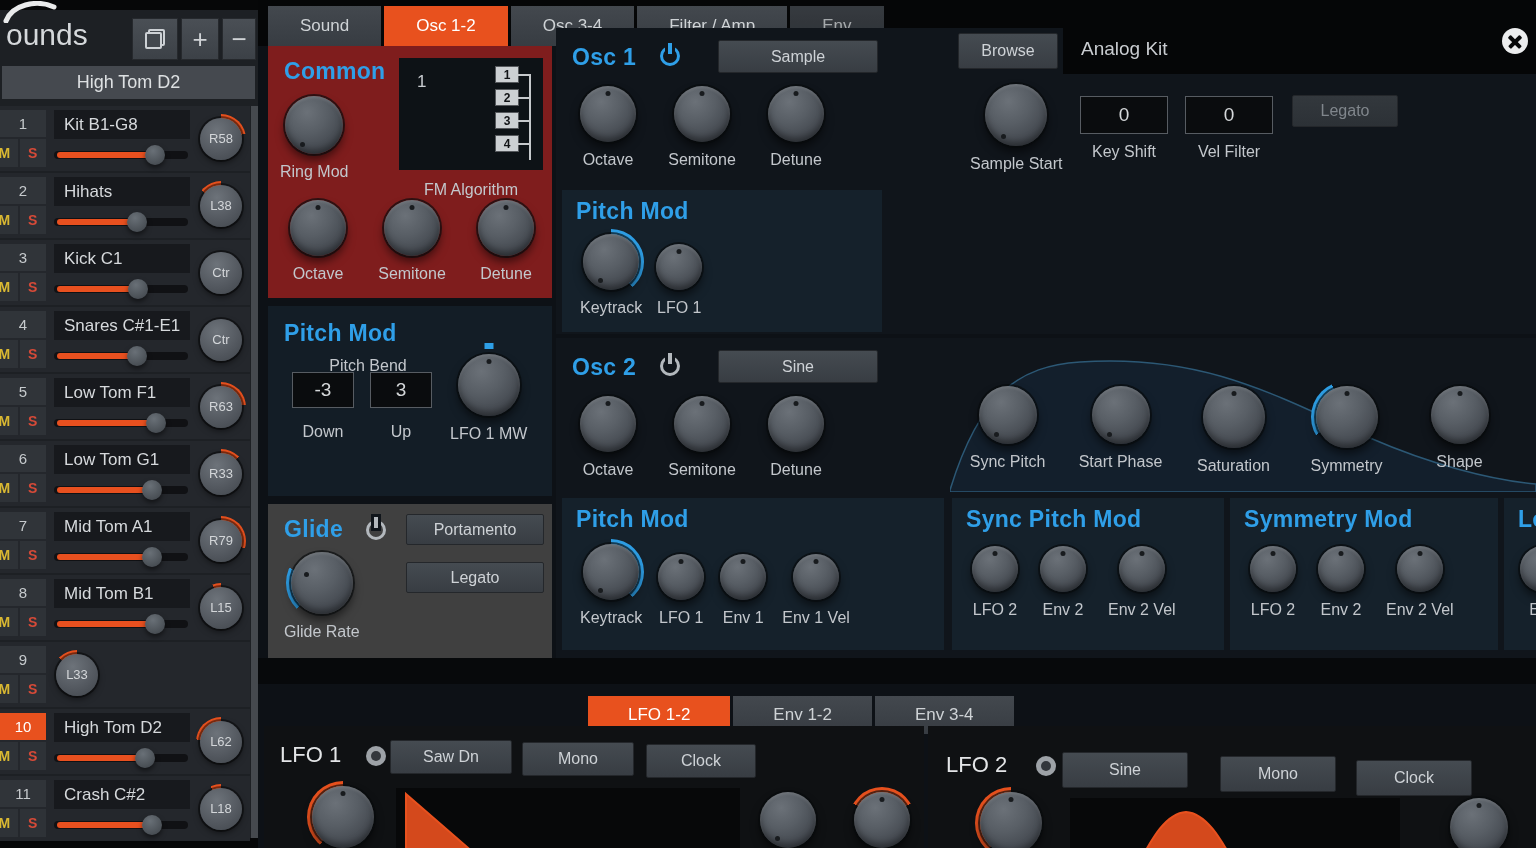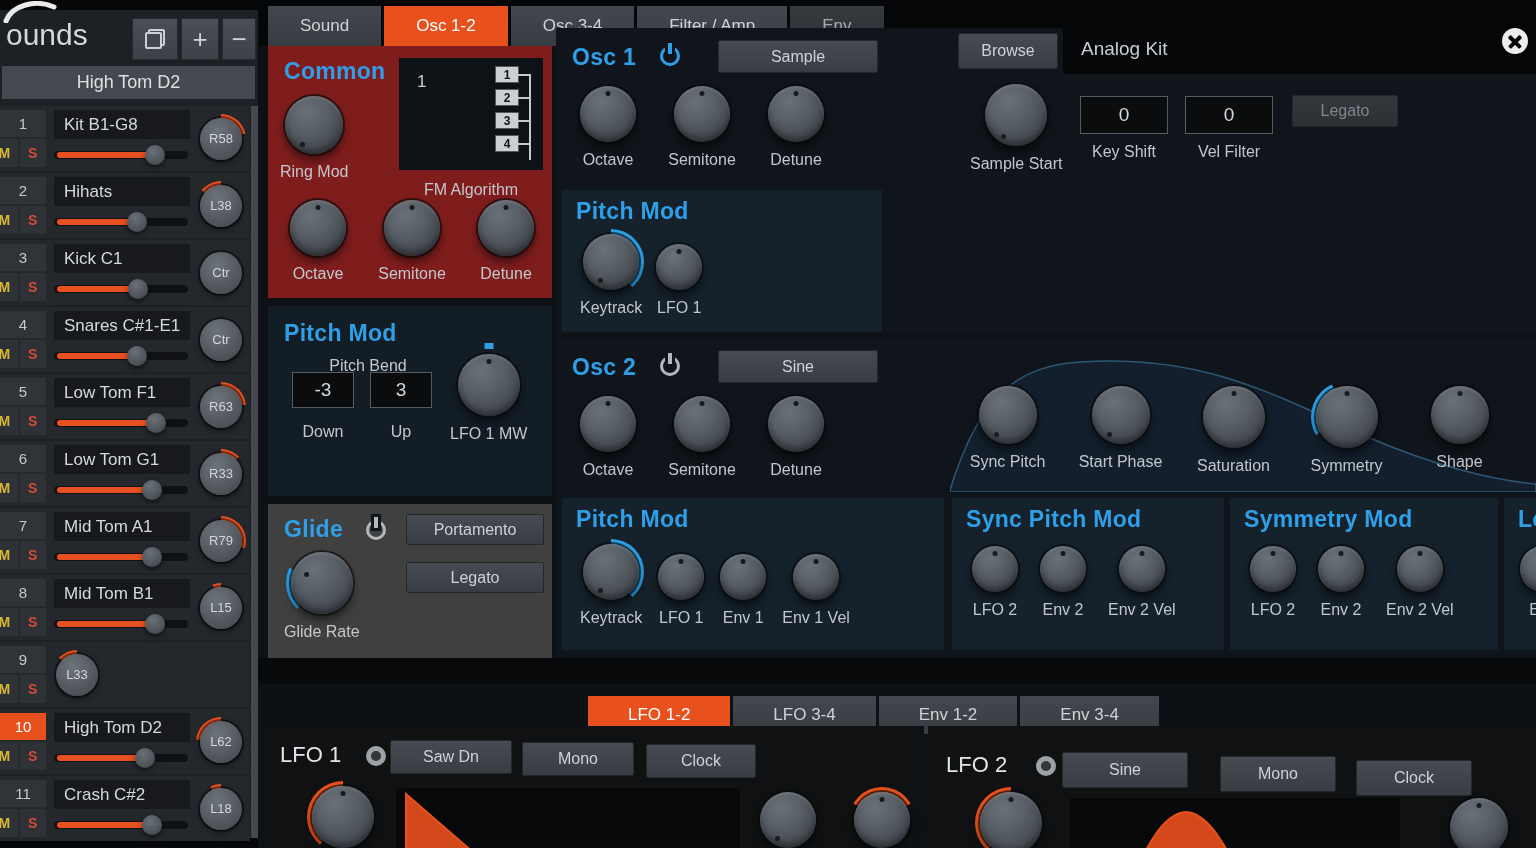--- a/index.html
+++ b/index.html
@@ -733,21 +733,20 @@
               <div class="knob"></div>
             </div>
           <div class="klabel">Env</div>
         </div>
       </div>
     </div>
 
     <div id="divider-bottom"></div>
     <div id="btabs">
       <div class="btab active">LFO 1-2</div>
-      <div class="btab">LFO 3-4</div>
       <div class="btab">Env 1-2</div>
       <div class="btab">Env 3-4</div>
     </div>
 
     <div id="lfo1-panel">
       <div class="lfo-title abs" style="left:16px;top:16px">LFO 1</div>
       <span class="led abs" style="left:102px;top:20px"></span>
       <div class="btn abs" style="left:126px;top:14px;width:122px;height:34px">Saw Dn</div>
       <div class="btn abs" style="left:258px;top:16px;width:112px;height:34px">Mono</div>
       <div class="btn abs" style="left:382px;top:18px;width:110px;height:34px">Clock</div>

